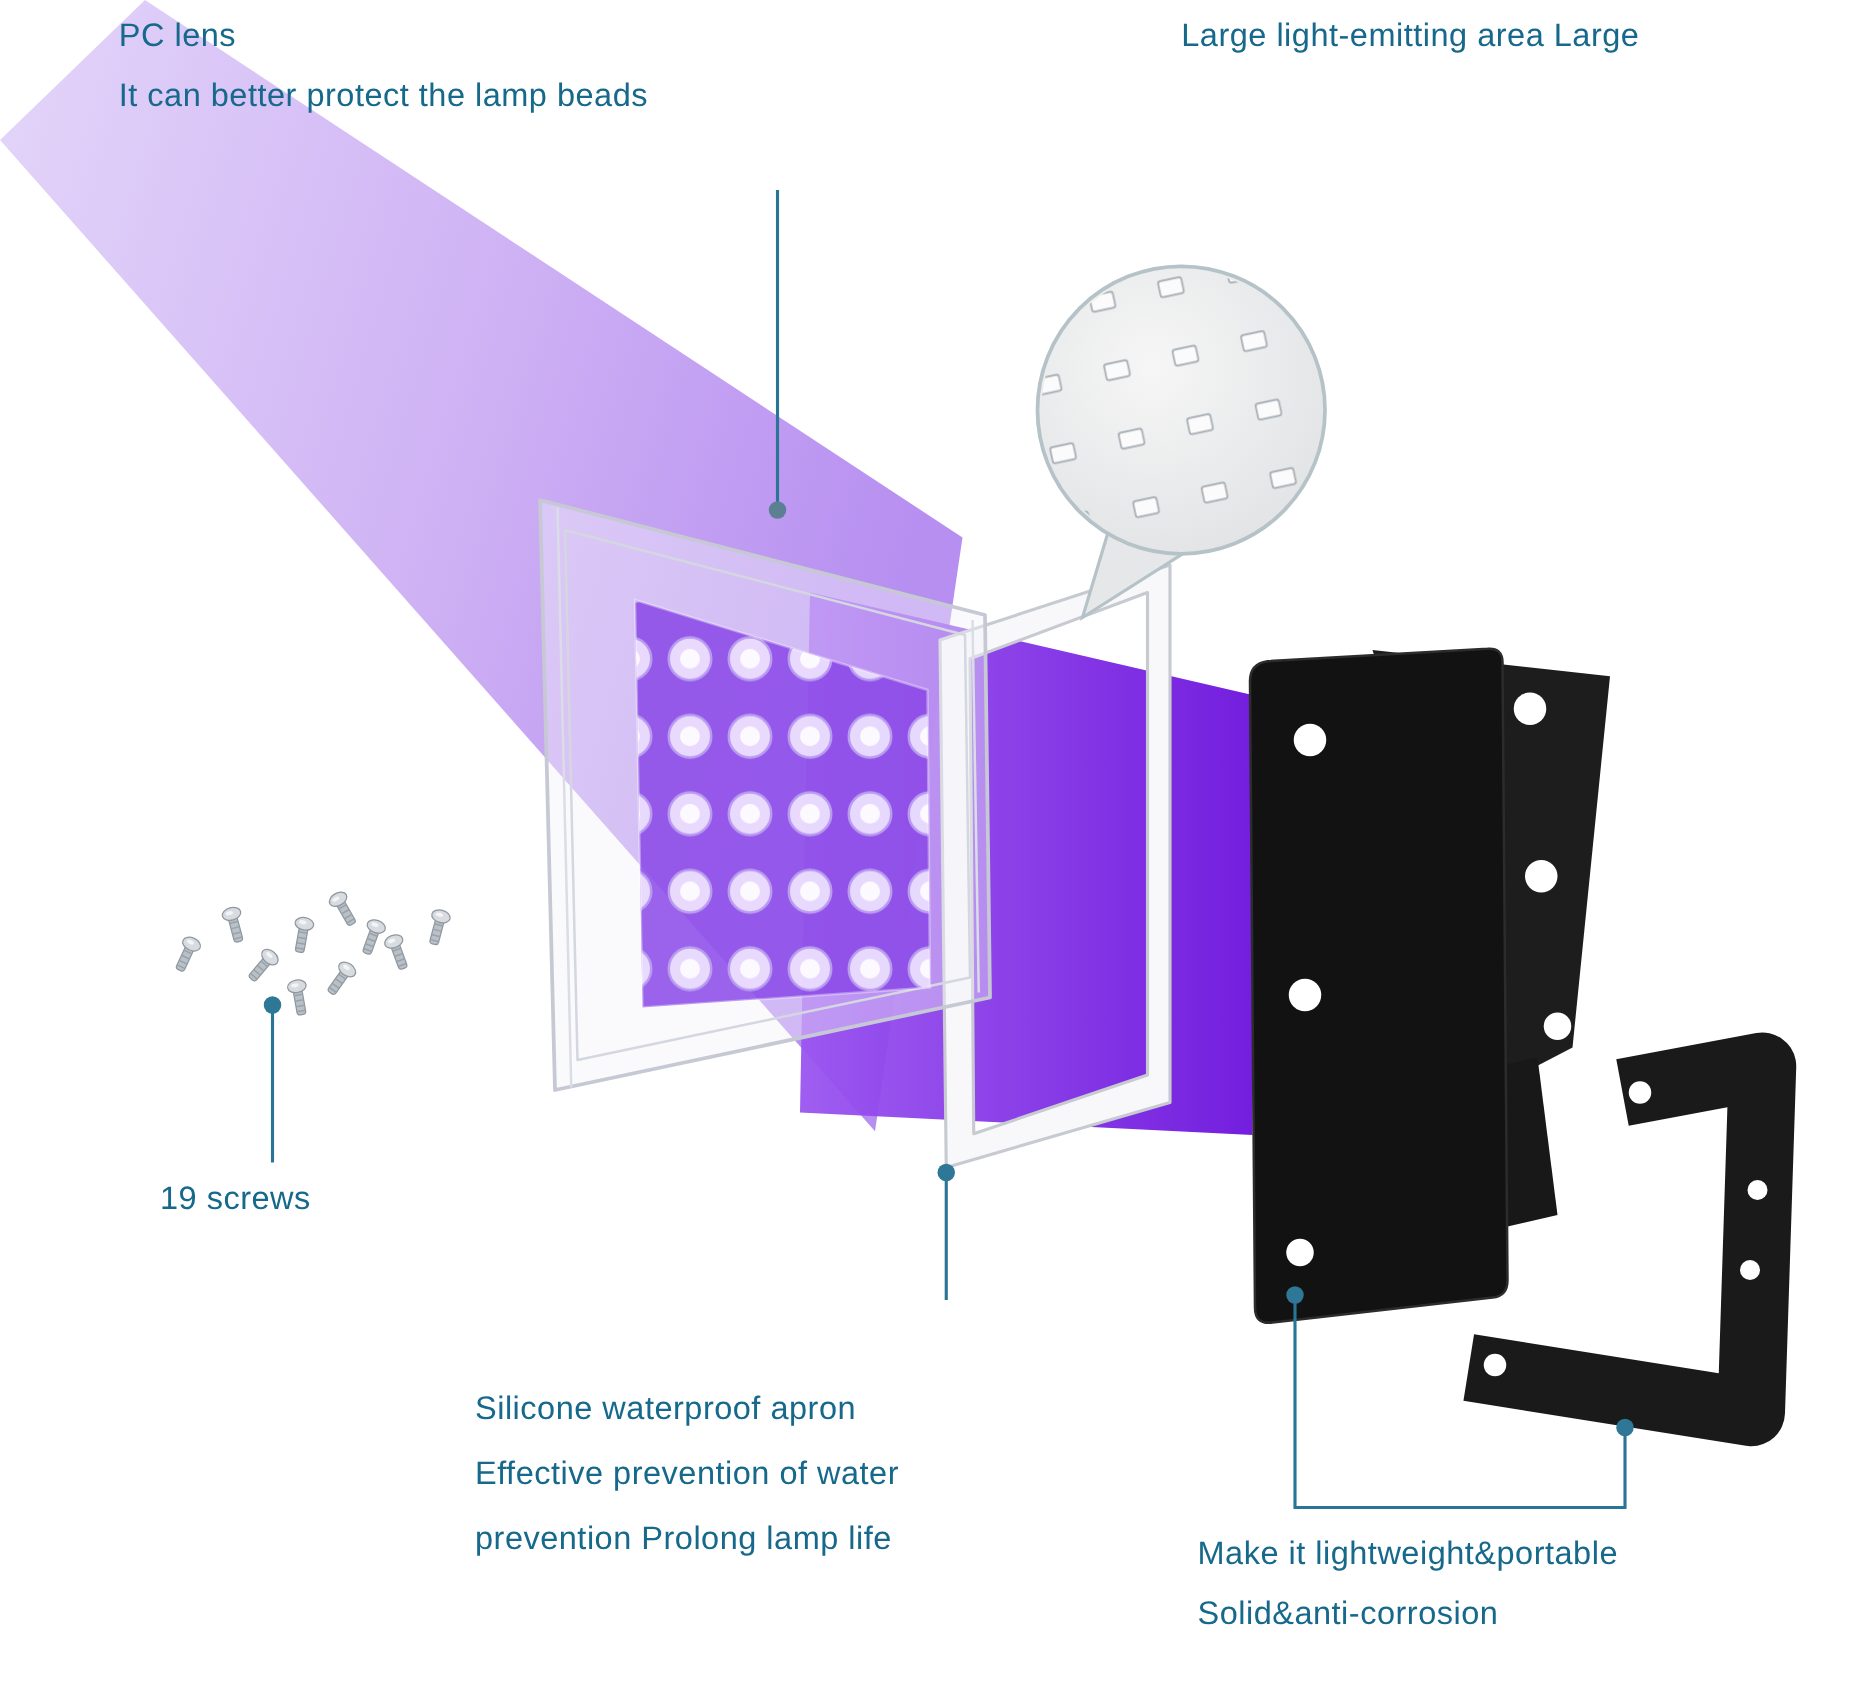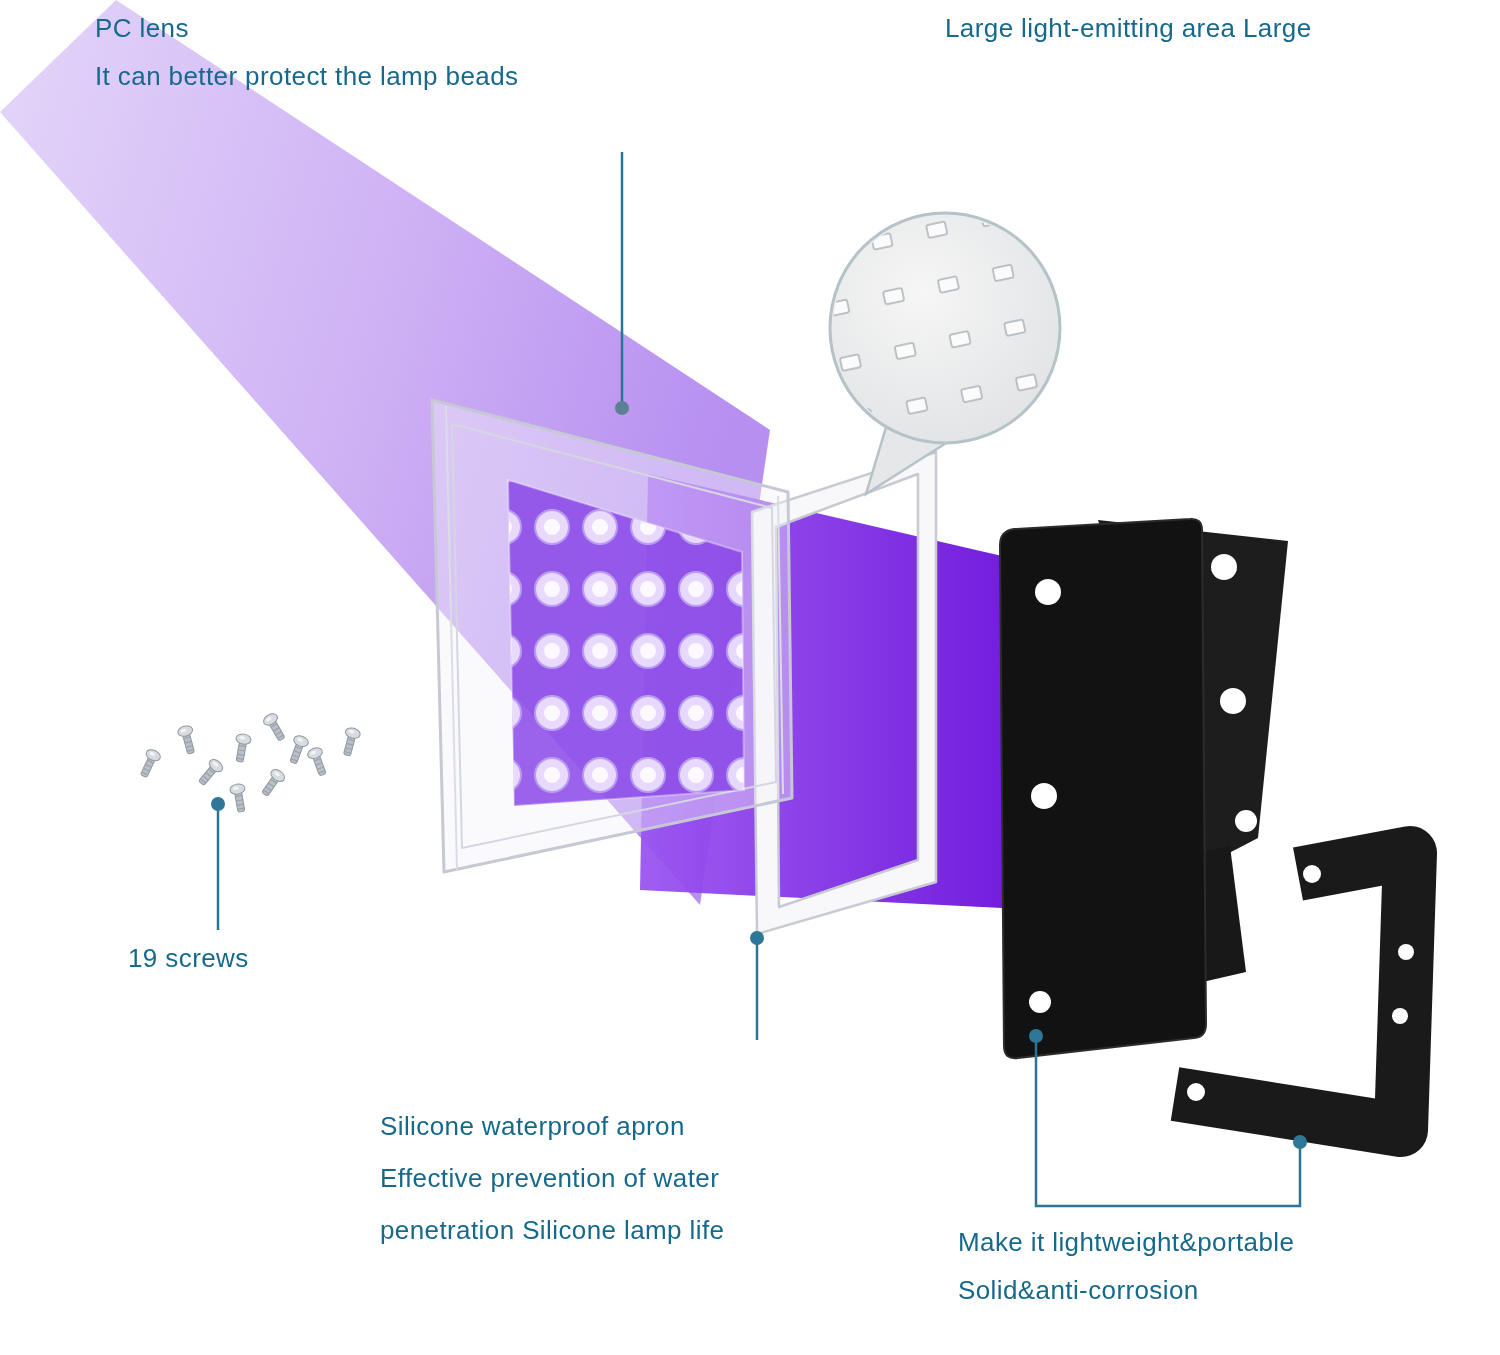--- a/index.html
+++ b/index.html
@@ -142,21 +142,21 @@
     <div>Large light-emitting area Large</div>
   </div>
 
   <div class="callout" style="left:128px;top:934px;">
     <div>19 screws</div>
   </div>
 
   <div class="callout silicone" style="left:380px;top:1100px;">
     <div>Silicone waterproof apron</div>
     <div>Effective prevention of water</div>
-    <div>penetration Silicone lamp life</div>
+    <div>prevention Prolong lamp life</div>
   </div>
 
   <div class="callout" style="left:958px;top:1218px;">
     <div>Make it lightweight&amp;portable</div>
     <div>Solid&amp;anti-corrosion</div>
   </div>
 
 </div>
 
 </body></html>

